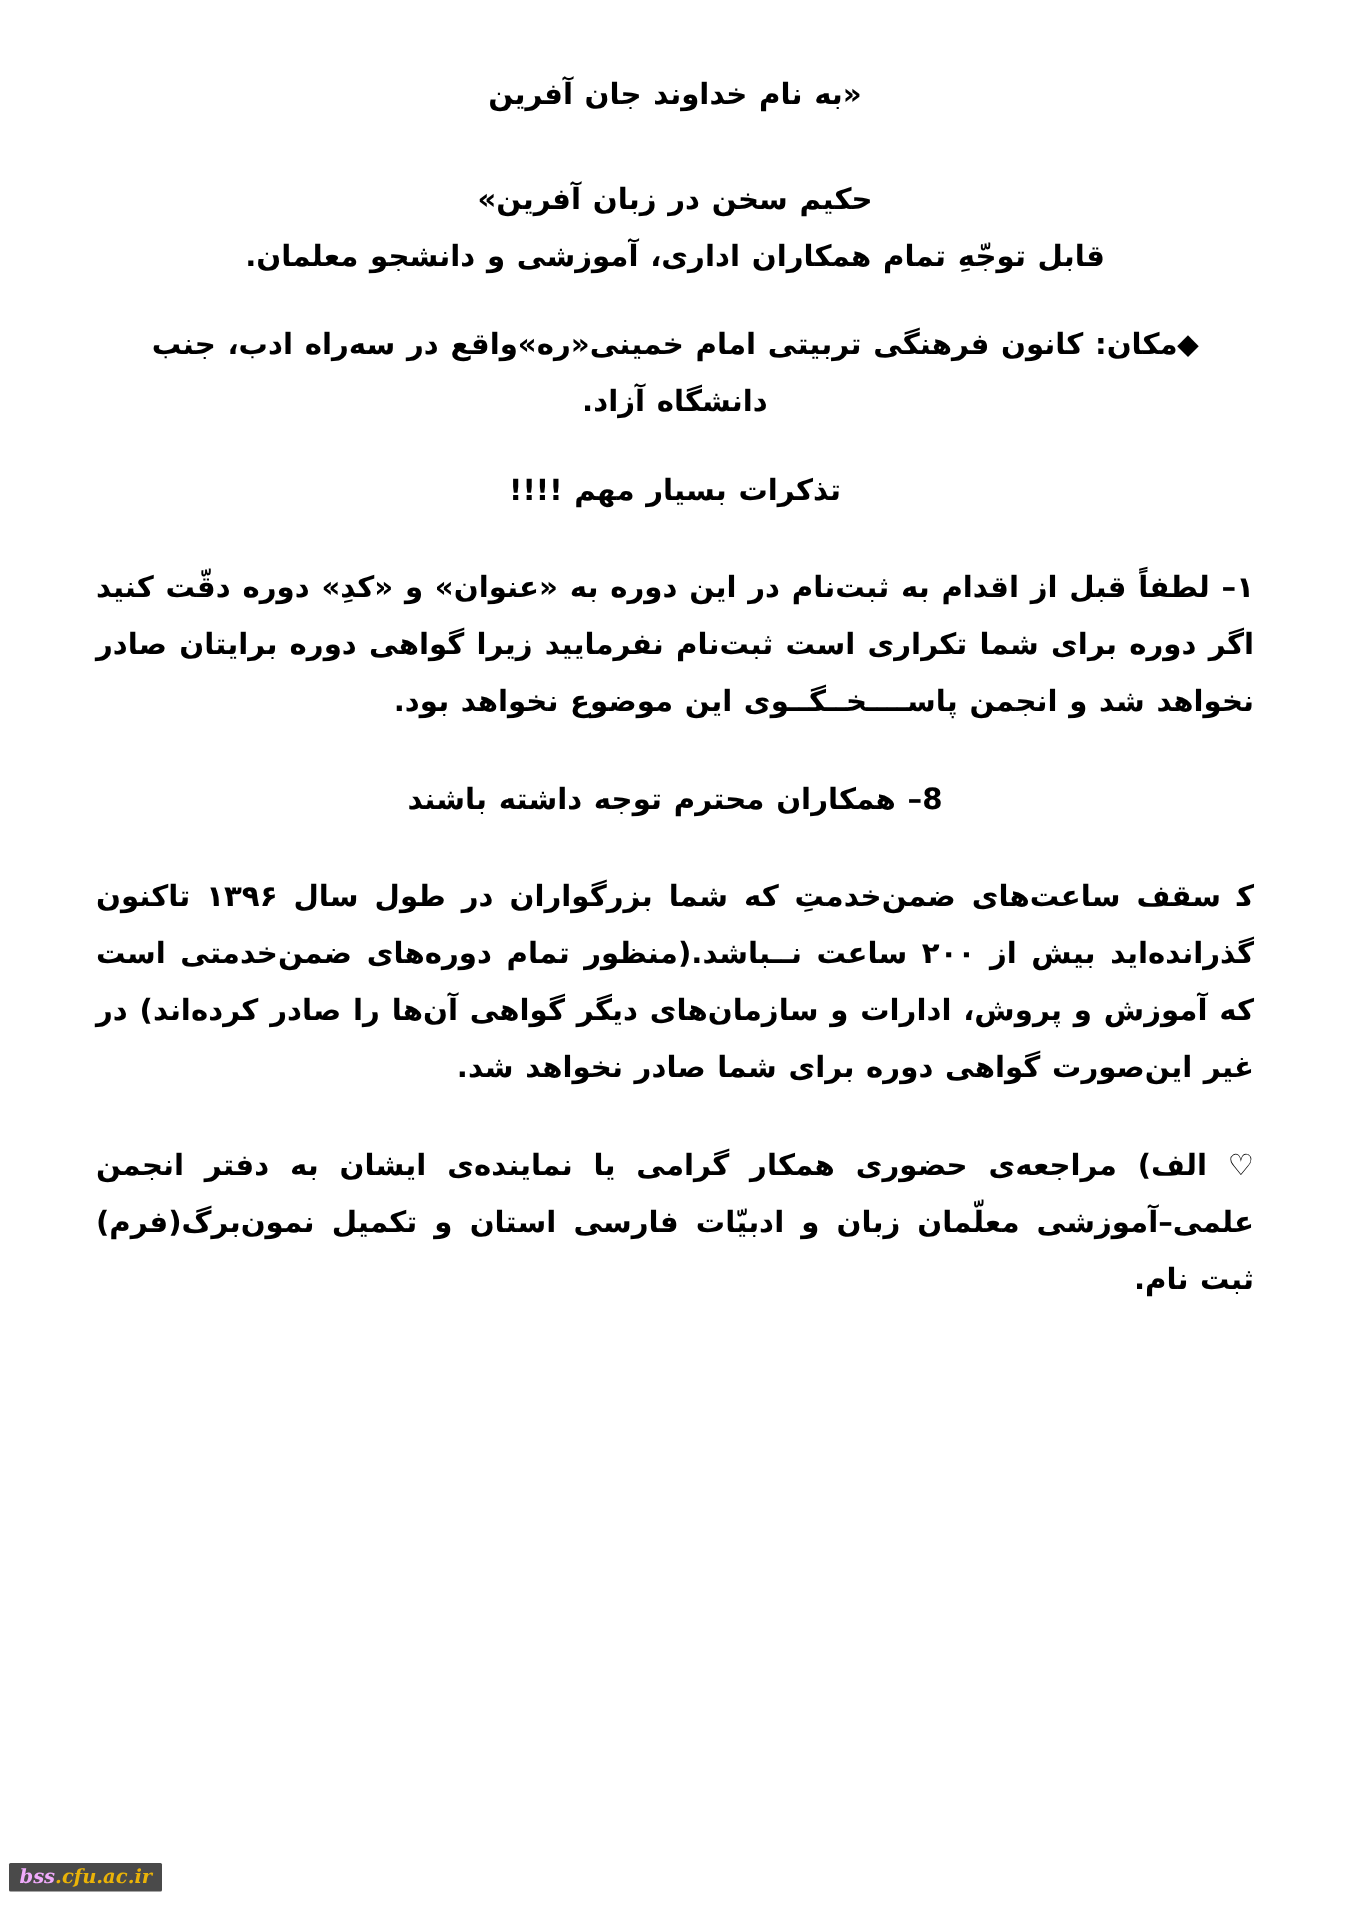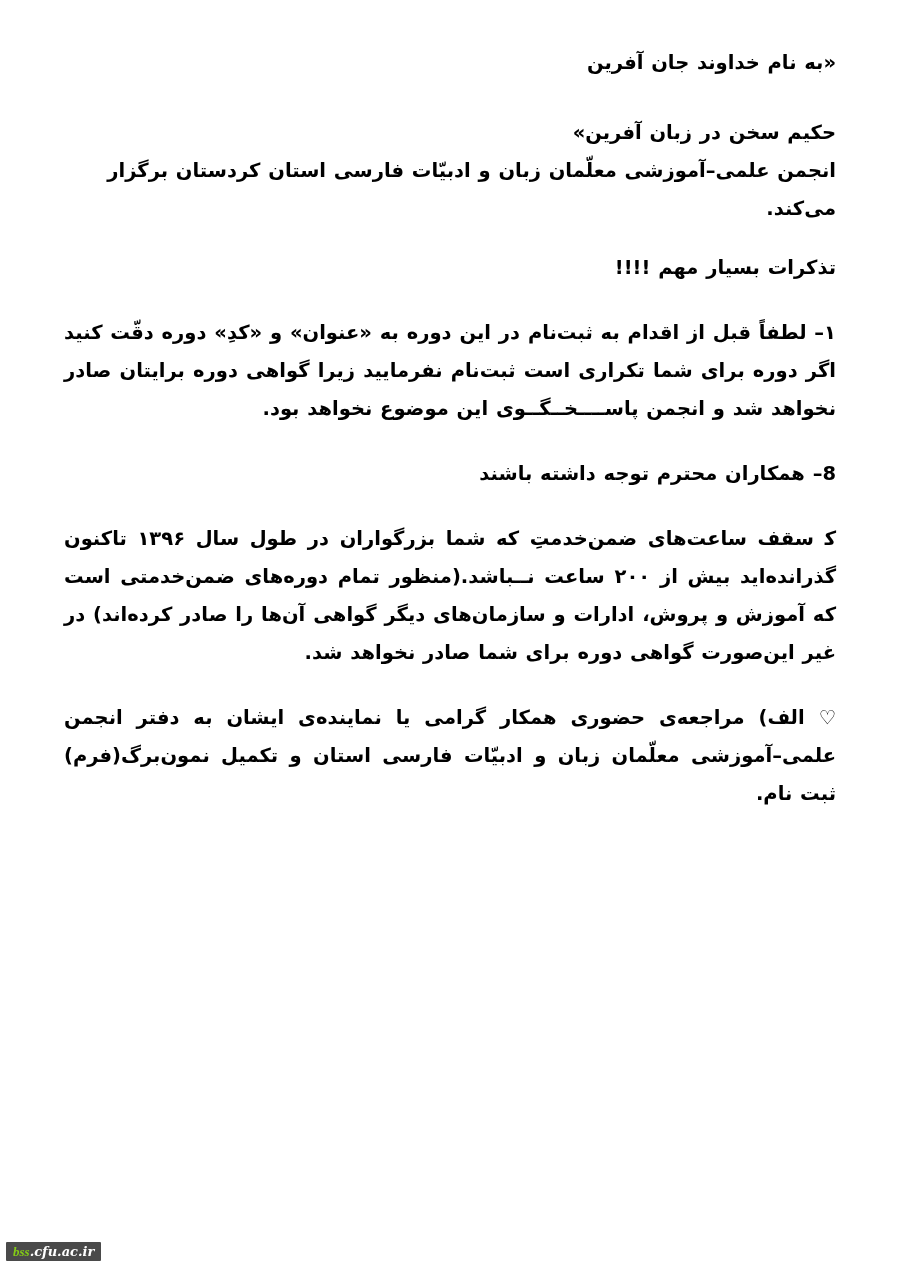--- a/index.html
+++ b/index.html
@@ -35,21 +35,21 @@
     color: #000000;
     font-size: 19.5px;
     line-height: 1.95;
     letter-spacing: 0px;
     word-spacing: 1px;
     margin: 0;
     direction: rtl;
     unicode-bidi: embed;
   }
 
-  .center  { text-align: right; }
+  .center  { text-align: center; }
   .justify { text-align: justify; text-align-last: right; }
 
   
   .blk { margin-bottom: 21px; }
   .blk-lg { margin-bottom: 27px; }
 
   .bism-1 { margin-bottom: 32px; }
   .bism-2 { }
 
   
@@ -61,39 +61,40 @@
     padding: 3px 7px 3px 7px;
     direction: ltr;
     font-family: "DejaVu Serif", "Liberation Serif", serif;
     font-style: italic;
     font-weight: bold;
     font-size: 13px;
     line-height: 1;
     white-space: nowrap;
     border-radius: 1px;
   }
-  .wm-a { color: #84cc16; font-family: Liberation Serif, serif; }
-  .wm-b { color: #ffffff; }
+  .wm-a { color: #f0abfc; }
+  .wm-b { color: #eab308; }
 </style>
 </head>
 <body>
 
 <div class="page">
 
   <div class="content">
 
     <p class="ln center bism-1">«به نام خداوند جان آفرین</p>
 
     <p class="ln center bism-2">حکیم سخن در زبان آفرین»</p>
 
-
-    <p class="ln center blk">انجمن علمی–آموزشی معلّمان زبان و ادبیّات فارسی استان کردستان برگزار می‌کند.</p>
+    <p class="ln center blk">قابل توجّهِ تمام همکاران اداری، آموزشی و دانشجو معلمان.</p>
 
 
 
+
+    <p class="ln center blk">⬥مکان: کانون فرهنگی تربیتی امام خمینی«ره»واقع در سه‌راه ادب، جنب دانشگاه آزاد.</p>
 
     <p class="ln center blk-lg">تذکرات بسیار مهم !!!!</p>
 
     <p class="ln justify blk-lg">۱– لطفاً قبل از اقدام به ثبت‌نام در این دوره به «عنوان» و «کدِ» دوره دقّت کنید اگر دوره برای شما تکراری است ثبت‌نام نفرمایید زیرا گواهی دوره برایتان صادر نخواهد شد و انجمن پاســــخــگــوی این موضوع نخواهد بود.</p>
 
     <p class="ln center blk-lg">8– همکاران محترم توجه داشته باشند</p>
 
     <p class="ln justify blk-lg">ک‍ سقف ساعت‌های ضمن‌خدمتِ که شما بزرگواران در طول سال ۱۳۹۶ تاکنون گذرانده‌اید بیش از ۲۰۰ ساعت نــباشد.(منظور تمام دوره‌های ضمن‌خدمتی است که آموزش و پروش، ادارات و سازمان‌های دیگر گواهی آن‌ها را صادر کرده‌اند) در غیر این‌صورت گواهی دوره برای شما صادر نخواهد شد.</p>
 
 

